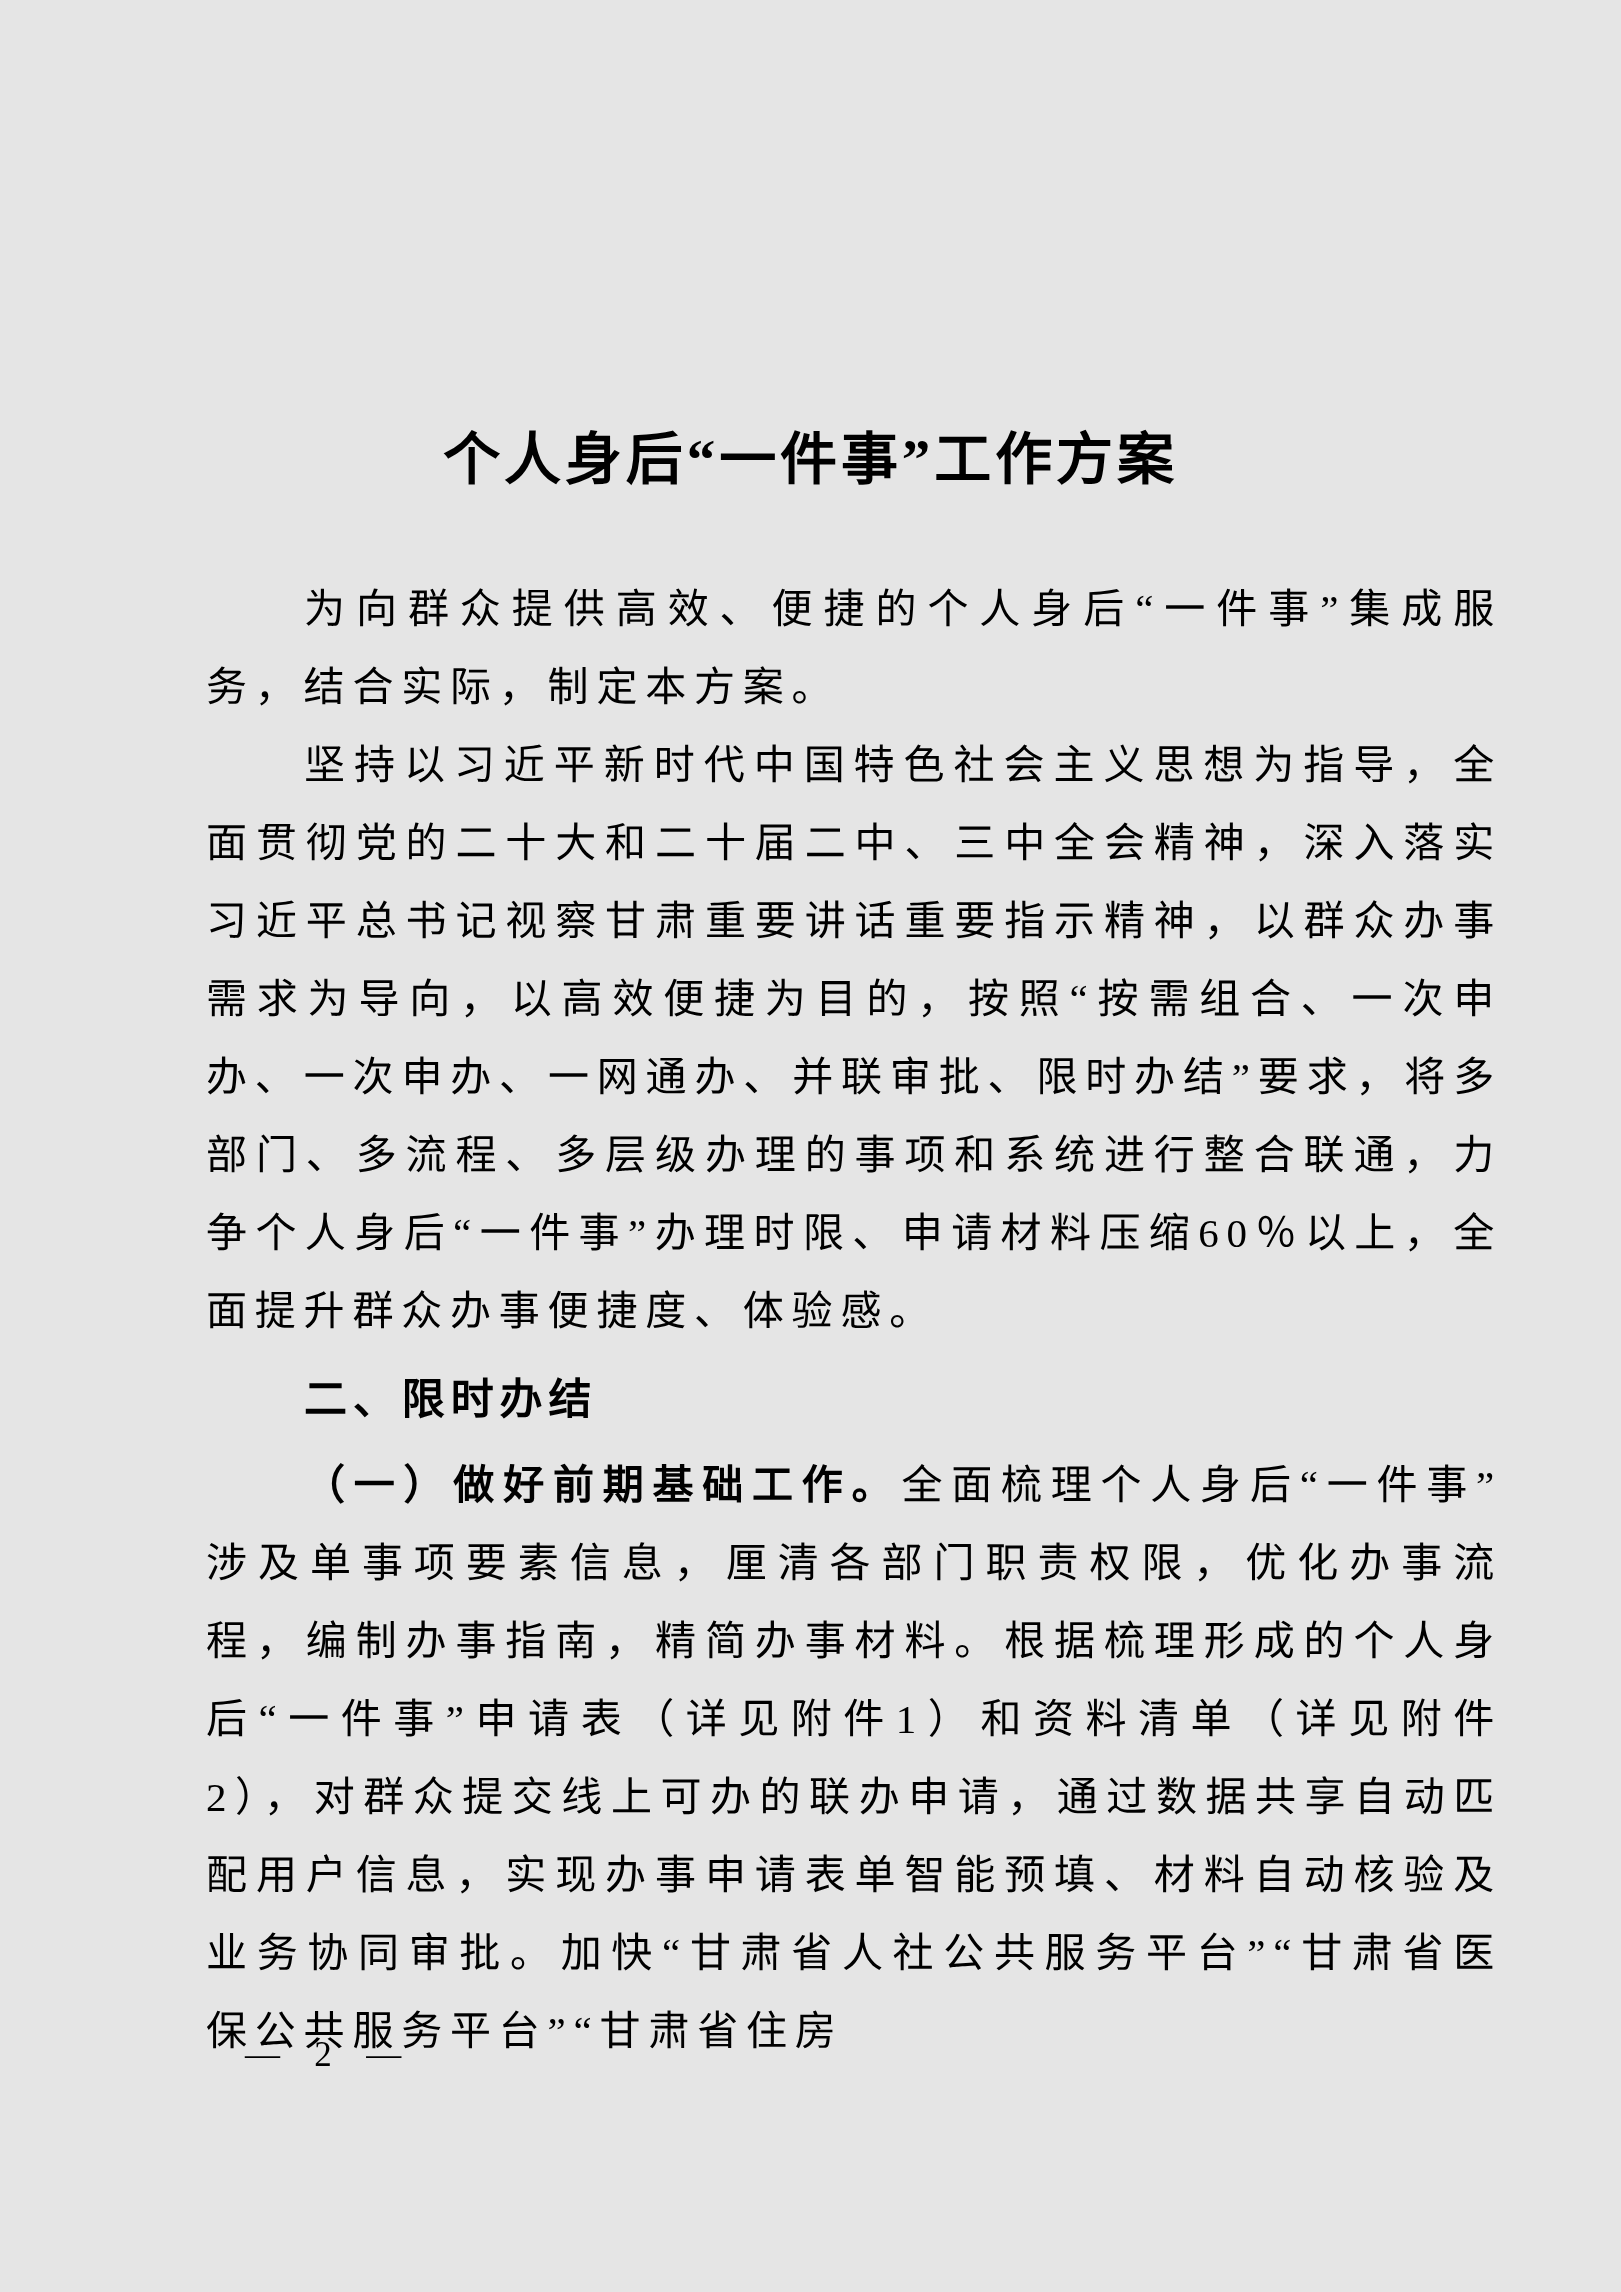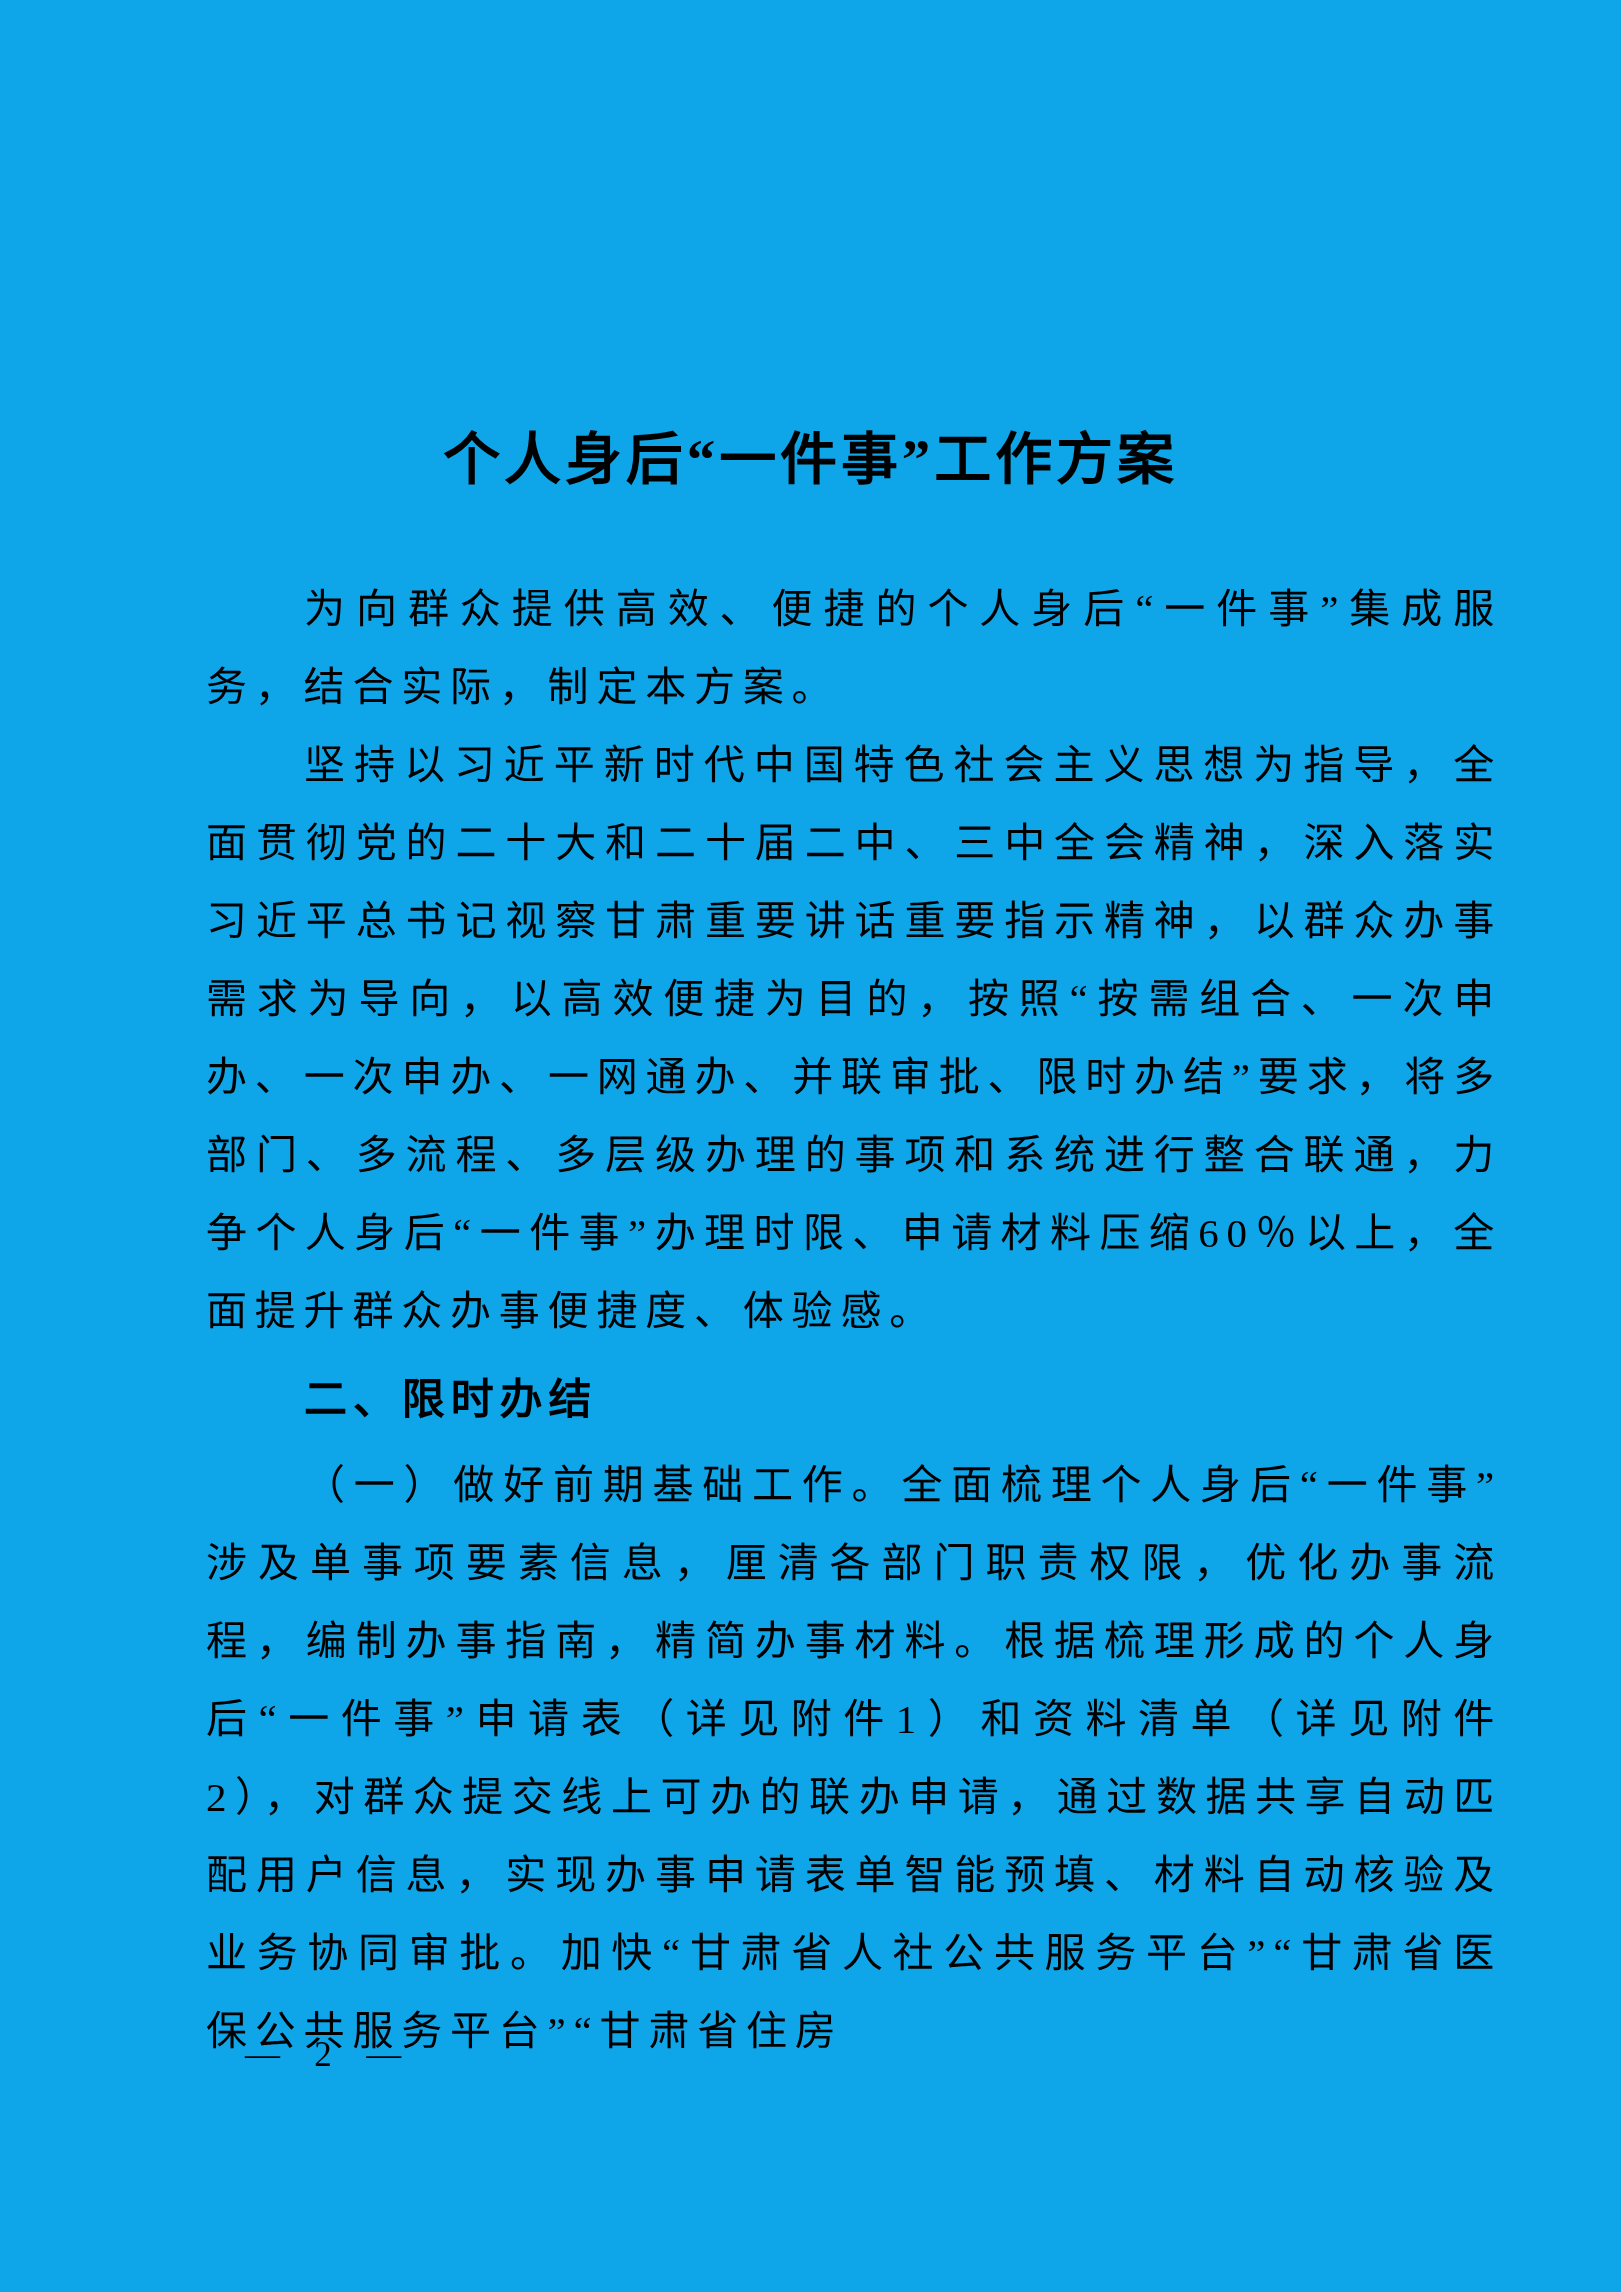--- a/index.html
+++ b/index.html
@@ -4,21 +4,21 @@
 <style>
   html, body {
     margin: 0;
     padding: 0;
     background: #ffffff;
   }
   .page {
     position: relative;
     width: 1621px;
     height: 2293px;
-    background: #0ea5e9;
+    background: #e5e5e5;
     color: #000000;
     overflow: hidden;
   }
   .doc-title {
     position: absolute;
     top: 423px;
     left: 0;
     width: 100%;
     margin: 0;
     text-align: center;
@@ -47,21 +47,21 @@
   .heading {
     margin: 9.8px 0 7.8px 0;
     text-indent: 98px;
     font-family: "Liberation Sans", "DejaVu Sans", sans-serif;
     font-weight: 700;
     font-size: 43px;
     line-height: 78px;
     letter-spacing: 5.9px;
   }
   .lead {
-    font-weight: 400;
+    font-weight: 700;
   }
   .footer-pagenum {
     position: absolute;
     left: 245px;
     top: 2031px;
     font-family: "Liberation Serif", "DejaVu Serif", serif;
     font-size: 35px;
     line-height: 47px;
     word-spacing: 21.6px;
     letter-spacing: 2px;

